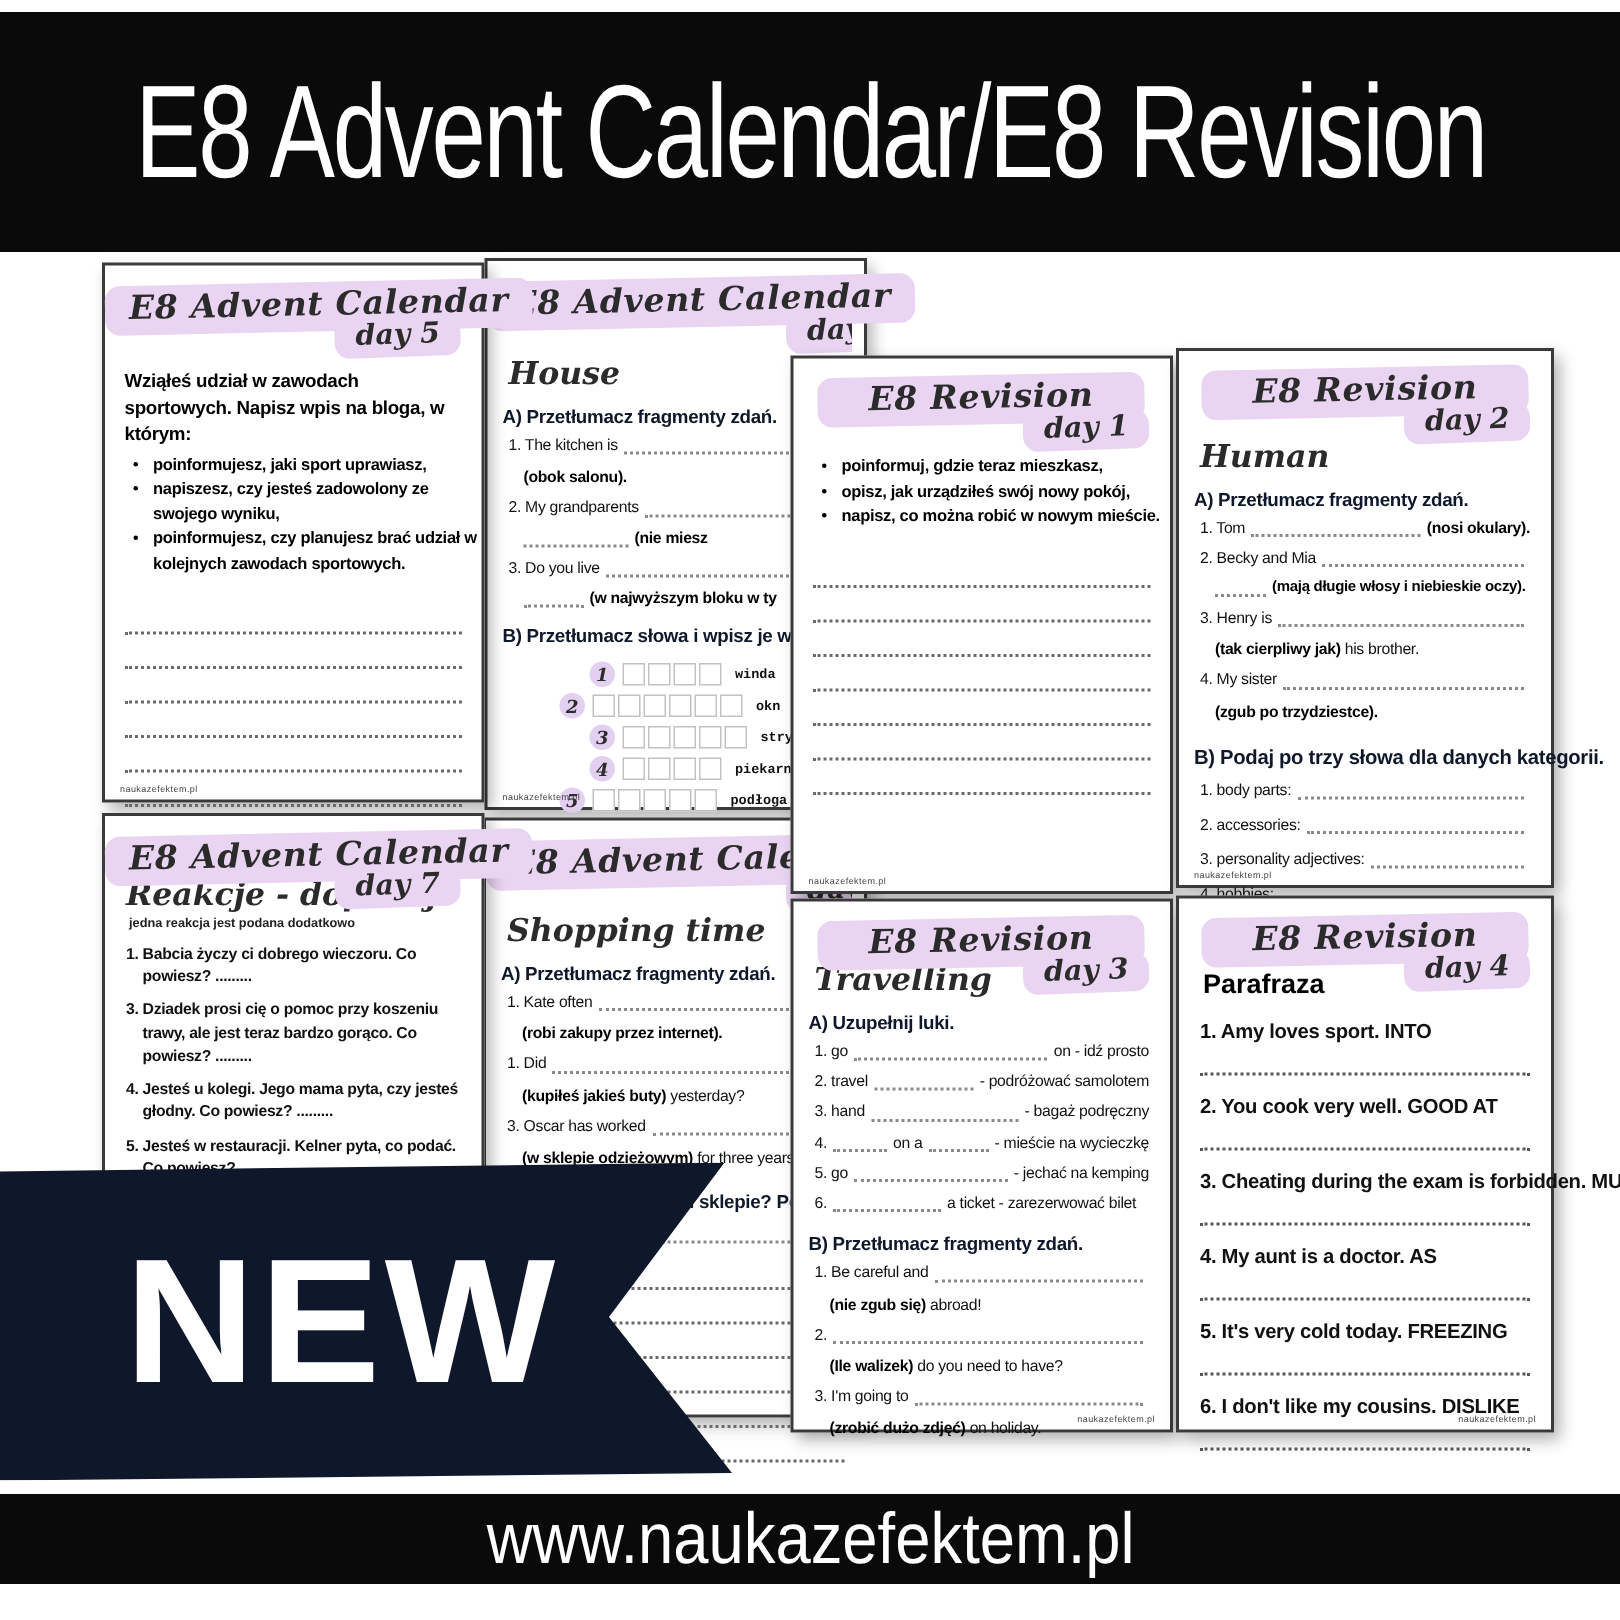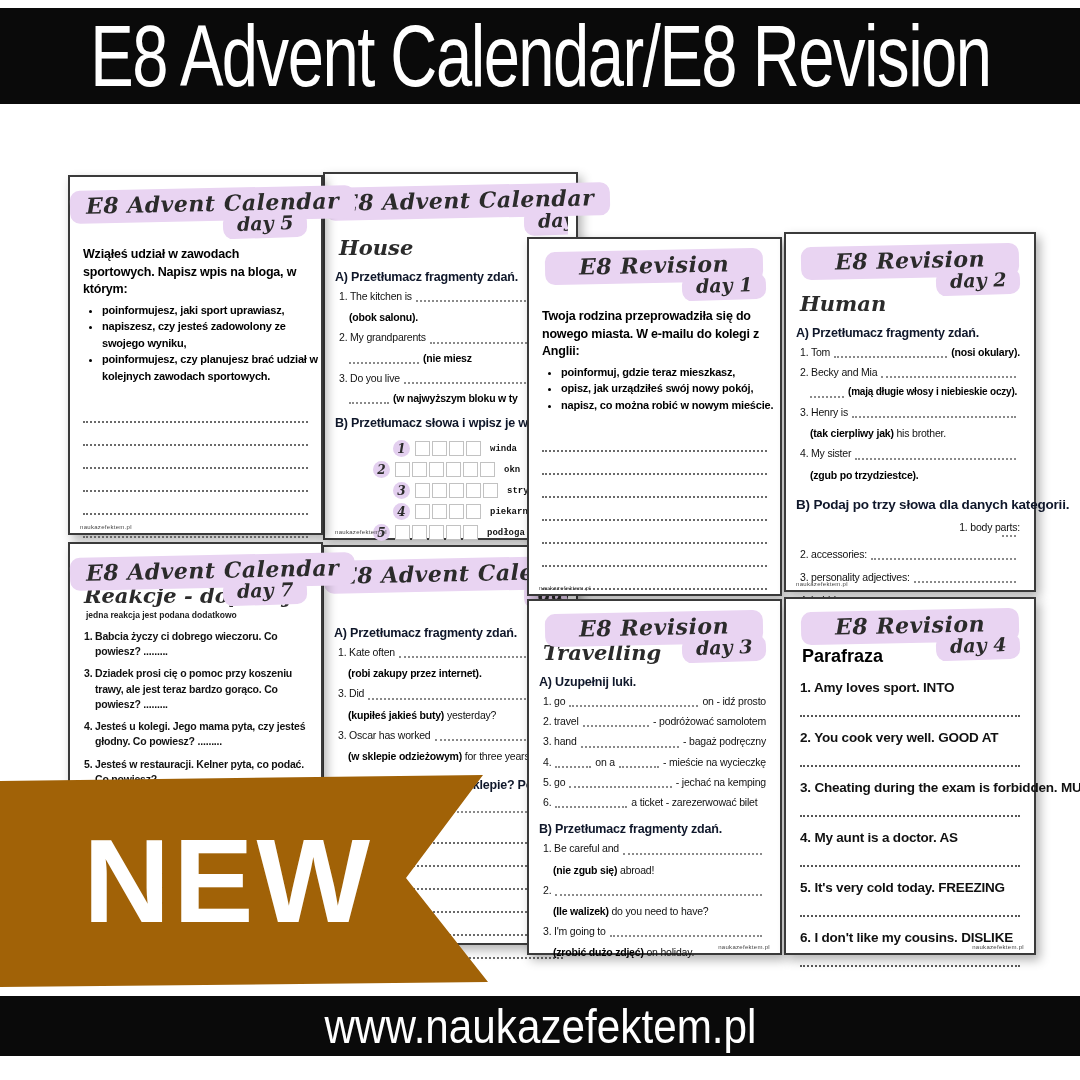--- a/index.html
+++ b/index.html
@@ -1,21 +1,21 @@
 <!DOCTYPE html>
 <html><head>
 <meta charset="utf-8">
 <style>
   html,body{margin:0;padding:0;}
   body{width:1080px;height:1080px;position:relative;background:#ffffff;
        font-family:"Liberation Sans",sans-serif;overflow:hidden;}
 
   
   .band{position:absolute;left:0;width:1080px;background:#0a0a0a;z-index:8;}
-  #title-band{top:8px;height:96px;display:flex;align-items:center;justify-content:center;}
+  #title-band{top:8px;height:160px;display:flex;align-items:center;justify-content:center;}
   #title-band .t{color:#fff;font-size:88px;font-weight:500;white-space:nowrap;
                  letter-spacing:-2px;transform:scaleX(0.74);}
   #bottom-band{top:996px;height:60px;display:flex;align-items:center;justify-content:center;}
   #bottom-band .u{color:#fff;font-size:48px;font-weight:400;letter-spacing:0;
                   transform:scaleX(0.88);white-space:nowrap;}
 
   
   .page{position:absolute;background:#fff;border:2px solid #3a3a3a;box-sizing:border-box;
         box-shadow:4px 5px 10px rgba(0,0,0,0.30);color:#111;}
   .script{font-family:"DejaVu Serif",serif;font-style:italic;font-weight:bold;color:#2b2b2b;}
@@ -66,21 +66,21 @@
   #p-day5   {left:68px; top:175px; width:255px; height:360px; z-index:2;}
   #p-house  {left:323px;top:172px; width:255px; height:368px; z-index:1;}
   #p-rev1   {left:527px;top:237px; width:255px; height:359px; z-index:3;}
   #p-rev2   {left:784px;top:232px; width:252px; height:360px; z-index:3;}
   #p-day7   {left:68px; top:542px; width:255px; height:400px; z-index:2;}
   #p-shop   {left:322px;top:545px; width:256px; height:400px; z-index:1;}
   #p-rev3   {left:527px;top:599px; width:255px; height:356px; z-index:4;}
   #p-rev4   {left:784px;top:597px; width:252px; height:358px; z-index:4;}
 
   
-  #ribbon{position:absolute;left:0;top:775px;width:490px;height:212px;background:#a16207;
+  #ribbon{position:absolute;left:0;top:775px;width:490px;height:212px;background:#0f172a;
           clip-path:polygon(0 6px,483px 0,406px 103px,488px 207px,0 212px);
           z-index:6;display:flex;align-items:center;}
   #ribbon .new{color:#fff;font-weight:bold;font-size:118px;margin-left:86px;letter-spacing:3px;
                transform:scaleX(1.02);line-height:1;}
   #top-strip{position:absolute;left:0;top:0;width:1080px;height:8px;background:#fff;z-index:9;}
 </style>
 </head>
 <body>
 
 <div id="top-strip"></div>
@@ -205,21 +205,20 @@
   <div class="pfoot left">naukazefektem.pl</div>
 </div>
 
 <div class="page" id="p-rev1">
   <div class="hdr-wrap">
     <span class="brush" style="padding:2px 34px 5px;"><span class="script hdr-script">E8 Revision</span></span>
   </div>
   <div class="day-wrap">
     <span class="brush day-brush"><span class="script day-script">day 1</span></span>
   </div>
-  <div class="intro">Twoja rodzina przeprowadziła się do nowego miasta. W e-mailu do kolegi z Anglii:</div>
   <ul class="bullets">
     <li>poinformuj, gdzie teraz mieszkasz,</li>
     <li>opisz, jak urządziłeś swój nowy pokój,</li>
     <li>napisz, co można robić w nowym mieście.</li>
   </ul>
   <div class="writing-lines">
     <div class="wline"></div>
       <div class="wline"></div>
       <div class="wline"></div>
       <div class="wline"></div>
@@ -256,21 +255,21 @@
       <span class="fix">3. Henry is</span>
       <span class="dots"></span>
     </div>
   <div class="item cont"><span class="hint">(tak cierpliwy jak)</span> <span>his brother.</span></div>
   <div class="item line">
       <span class="fix">4. My sister</span>
       <span class="dots"></span>
     </div>
   <div class="item cont"><span class="hint">(zgub po trzydziestce).</span></div>
   <div class="sec" style="font-size:13.5px;margin-top:14px;">B) Podaj po trzy słowa dla danych kategorii.</div>
-  <div class="item line" style="margin-top:8px;flex-direction:column;">
+  <div class="item line" style="margin-top:8px;">
       <span class="fix">1. body parts:</span>
       <span class="dots"></span>
     </div>
   <div class="item line" style="margin-top:8px;">
       <span class="fix">2. accessories:</span>
       <span class="dots"></span>
     </div>
   <div class="item line" style="margin-top:8px;">
       <span class="fix">3. personality adjectives:</span>
       <span class="dots"></span>
@@ -297,28 +296,29 @@
   <div class="item hang" style="font-weight:bold;margin-top:7px;">5. Jesteś w restauracji. Kelner pyta, co podać. Co powiesz? .........</div>
 </div>
 
 <div class="page" id="p-shop">
   <div class="hdr-wrap">
     <span class="brush"><span class="script hdr-script">E8 Advent Calendar</span></span>
   </div>
   <div class="day-wrap" style="margin-right:8px;">
     <span class="day-clip" style="display:inline-block;"><span class="brush day-brush"><span class="script day-script">day</span></span></span>
   </div>
+  <div class="sub-script script" style="margin-top:-10px;">Shopping time</div>
   <div class="sec">A) Przetłumacz fragmenty zdań.</div>
   <div class="item line">
       <span class="fix">1. Kate often</span>
       <span class="dots"></span>
     </div>
   <div class="item cont"><span class="hint">(robi zakupy przez internet).</span></div>
   <div class="item line">
-      <span class="fix">3. Did</span>
+      <span class="fix">1. Did</span>
       <span class="dots"></span>
     </div>
   <div class="item cont"><span class="hint">(kupiłeś jakieś buty)</span> <span>yesterday?</span></div>
   <div class="item line">
       <span class="fix">3. Oscar has worked</span>
       <span class="dots"></span>
     </div>
   <div class="item cont"><span class="hint">(w sklepie odzieżowym)</span> <span>for three years.</span></div>
   <div class="sec" style="margin-top:14px;">B) Co kupisz w danym sklepie? Podaj</div>
   <div class="item line" style="margin-top:7px;">

